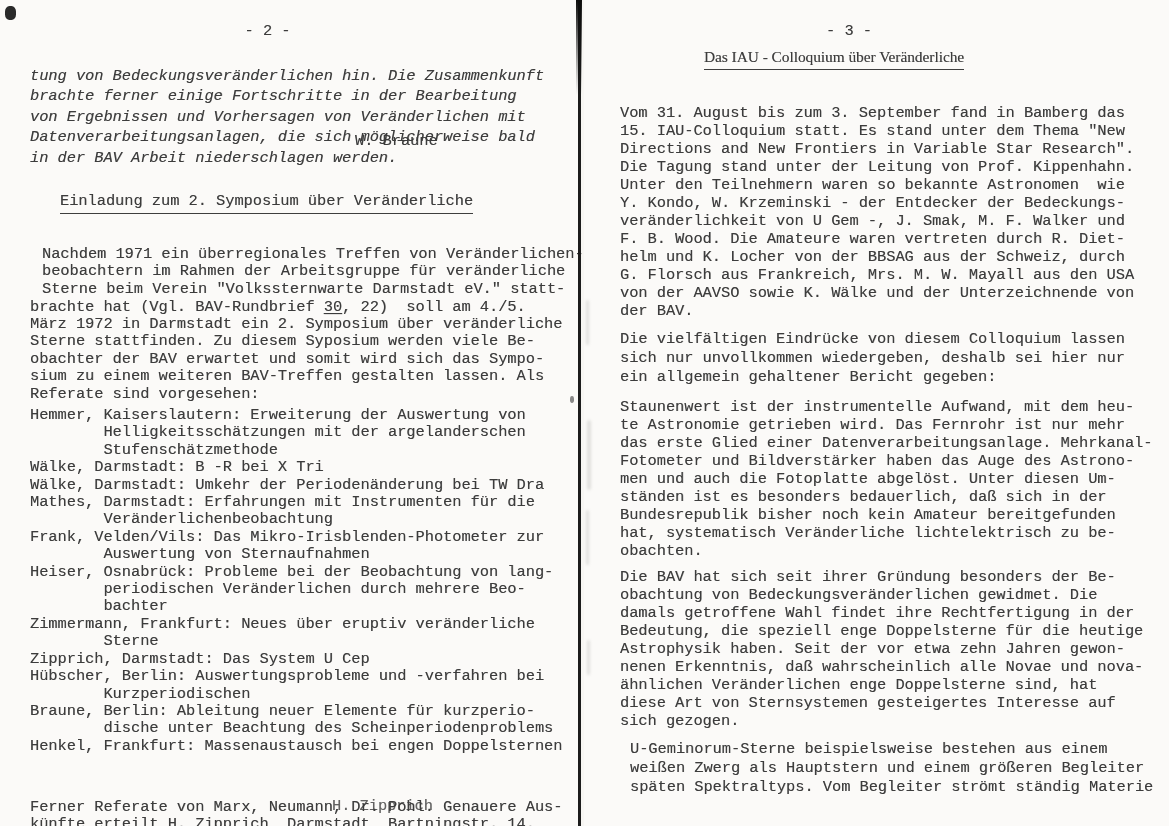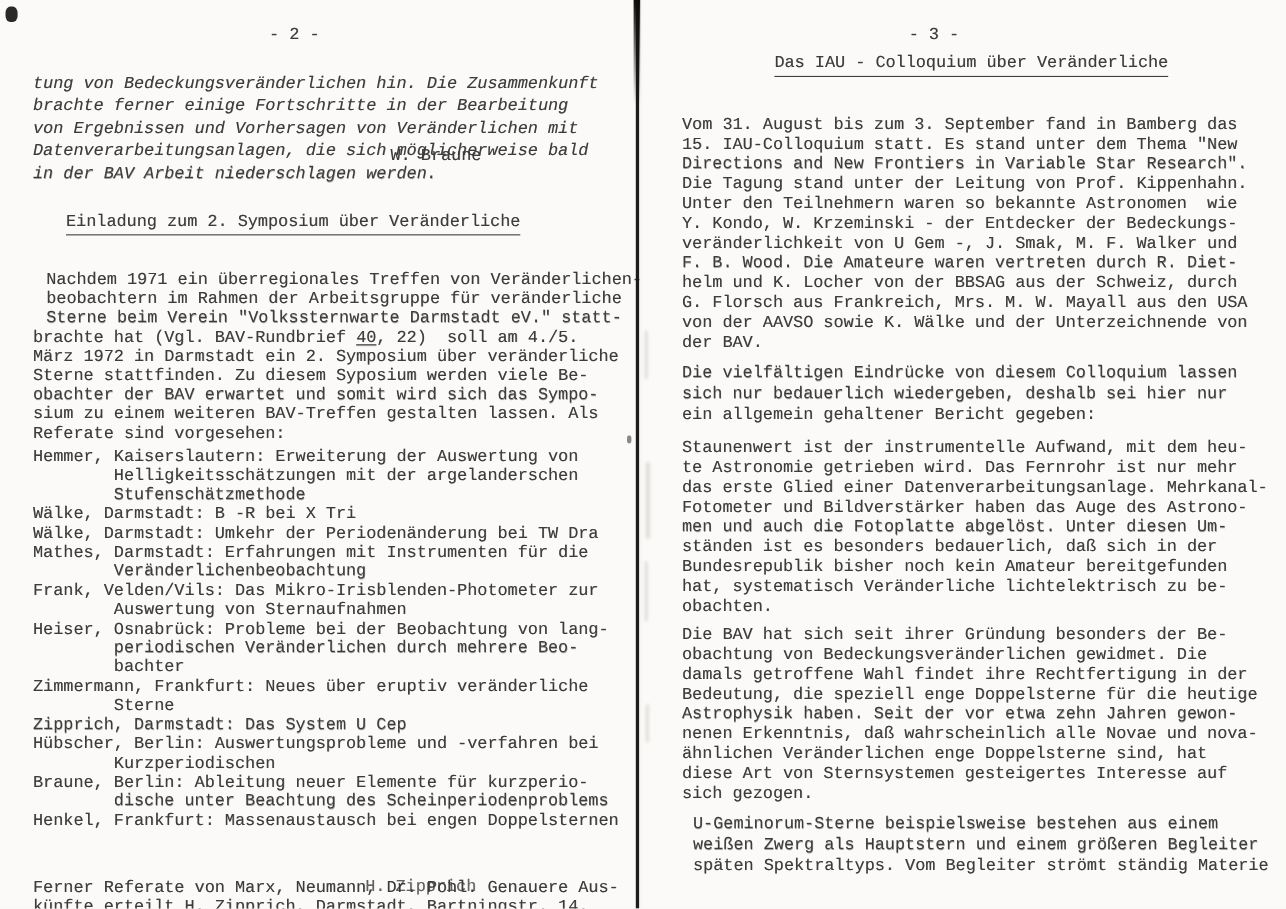--- a/index.html
+++ b/index.html
@@ -57,21 +57,21 @@
 in der BAV Arbeit niederschlagen werden.</div>
 
     <div class="tx" style="left:355px; top:132px;">W. Braune</div>
 
     <div class="tx" style="left:60px; top:192px;"><span class="heading">Einladung zum 2. Symposium über Veränderliche</span></div>
 
     <div class="tx" style="left:30px; top:246px; line-height:17.4px;margin-left:12px;">Nachdem 1971 ein überregionales Treffen von Veränderlichen-
 beobachtern im Rahmen der Arbeitsgruppe für veränderliche
 Sterne beim Verein "Volkssternwarte Darmstadt eV." statt-</div>
 
-    <div class="tx" style="left:30px; top:298.5px; line-height:17.4px;"><span>brachte hat (Vgl. BAV-Rundbrief </span><span class="u">40</span><span>, 22)  soll am 4./5.</span></div>
+    <div class="tx" style="left:30px; top:298.5px; line-height:17.4px;"><span>brachte hat (Vgl. BAV-Rundbrief </span><span class="u">30</span><span>, 22)  soll am 4./5.</span></div>
 
     <div class="tx" style="left:30px; top:316px; line-height:17.4px;">März 1972 in Darmstadt ein 2. Symposium über veränderliche
 Sterne stattfinden. Zu diesem Syposium werden viele Be-
 obachter der BAV erwartet und somit wird sich das Sympo-
 sium zu einem weiteren BAV-Treffen gestalten lassen. Als
 Referate sind vorgesehen:</div>
 
     <div class="tx" style="left:30px; top:407px; line-height:17.4px;">Hemmer, Kaiserslautern: Erweiterung der Auswertung von
         Helligkeitsschätzungen mit der argelanderschen
         Stufenschätzmethode
@@ -98,37 +98,37 @@
 
     <div class="tx signature" style="left:332px; top:797px;">H. Zipprich</div>
   </section>
 
   <div class="divider"></div>
   <div class="divider-cap"></div>
 
   <section class="page page-right">
     <div class="tx pageno" style="left:0; top:22px; width:530px;">- 3 -</div>
 
-    <div class="tx" style="left:120px; top:48px;"><span class="heading">Das IAU - Colloquium über Veränderliche</span></div>
+    <div class="tx" style="left:120px; top:48px;font-family:Liberation Serif, serif;"><span class="heading">Das IAU - Colloquium über Veränderliche</span></div>
 
     <div class="tx" style="left:36px; top:104px; line-height:18px;">Vom 31. August bis zum 3. September fand in Bamberg das
 15. IAU-Colloquium statt. Es stand unter dem Thema "New
 Directions and New Frontiers in Variable Star Research".
 Die Tagung stand unter der Leitung von Prof. Kippenhahn.
 Unter den Teilnehmern waren so bekannte Astronomen  wie
 Y. Kondo, W. Krzeminski - der Entdecker der Bedeckungs-
 veränderlichkeit von U Gem -, J. Smak, M. F. Walker und
 F. B. Wood. Die Amateure waren vertreten durch R. Diet-
 helm und K. Locher von der BBSAG aus der Schweiz, durch
 G. Florsch aus Frankreich, Mrs. M. W. Mayall aus den USA
 von der AAVSO sowie K. Wälke und der Unterzeichnende von
 der BAV.</div>
 
     <div class="tx" style="left:36px; top:330px; line-height:19px;">Die vielfältigen Eindrücke von diesem Colloquium lassen
-sich nur bedauerlich wiedergeben, deshalb sei hier nur
+sich nur unvollkommen wiedergeben, deshalb sei hier nur
 ein allgemein gehaltener Bericht gegeben:</div>
 
     <div class="tx" style="left:36px; top:398px; line-height:18px;">Staunenwert ist der instrumentelle Aufwand, mit dem heu-
 te Astronomie getrieben wird. Das Fernrohr ist nur mehr
 das erste Glied einer Datenverarbeitungsanlage. Mehrkanal-
 Fotometer und Bildverstärker haben das Auge des Astrono-
 men und auch die Fotoplatte abgelöst. Unter diesen Um-
 ständen ist es besonders bedauerlich, daß sich in der
 Bundesrepublik bisher noch kein Amateur bereitgefunden
 hat, systematisch Veränderliche lichtelektrisch zu be-

